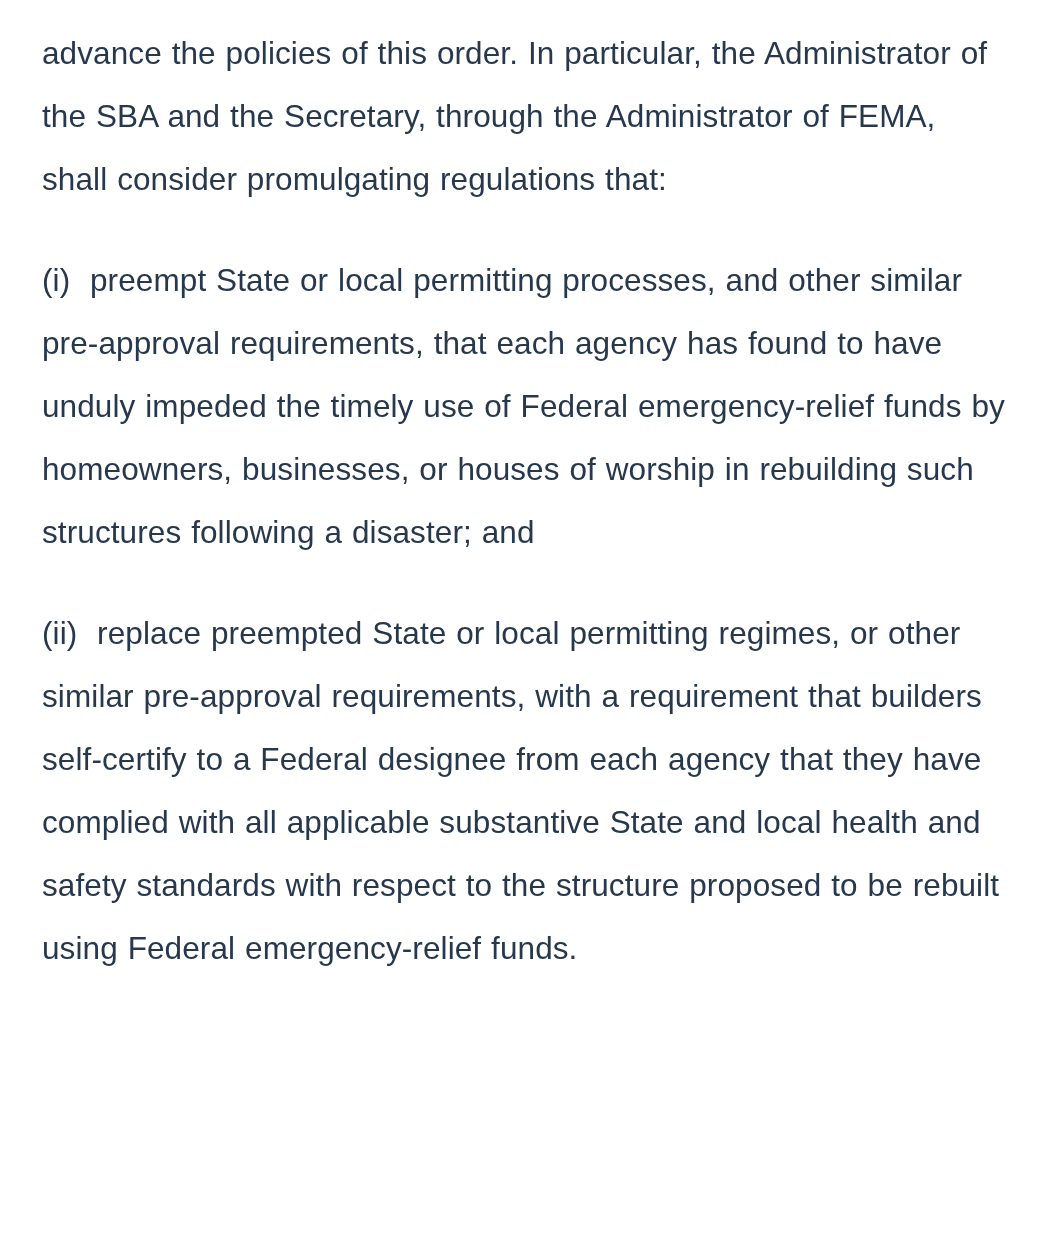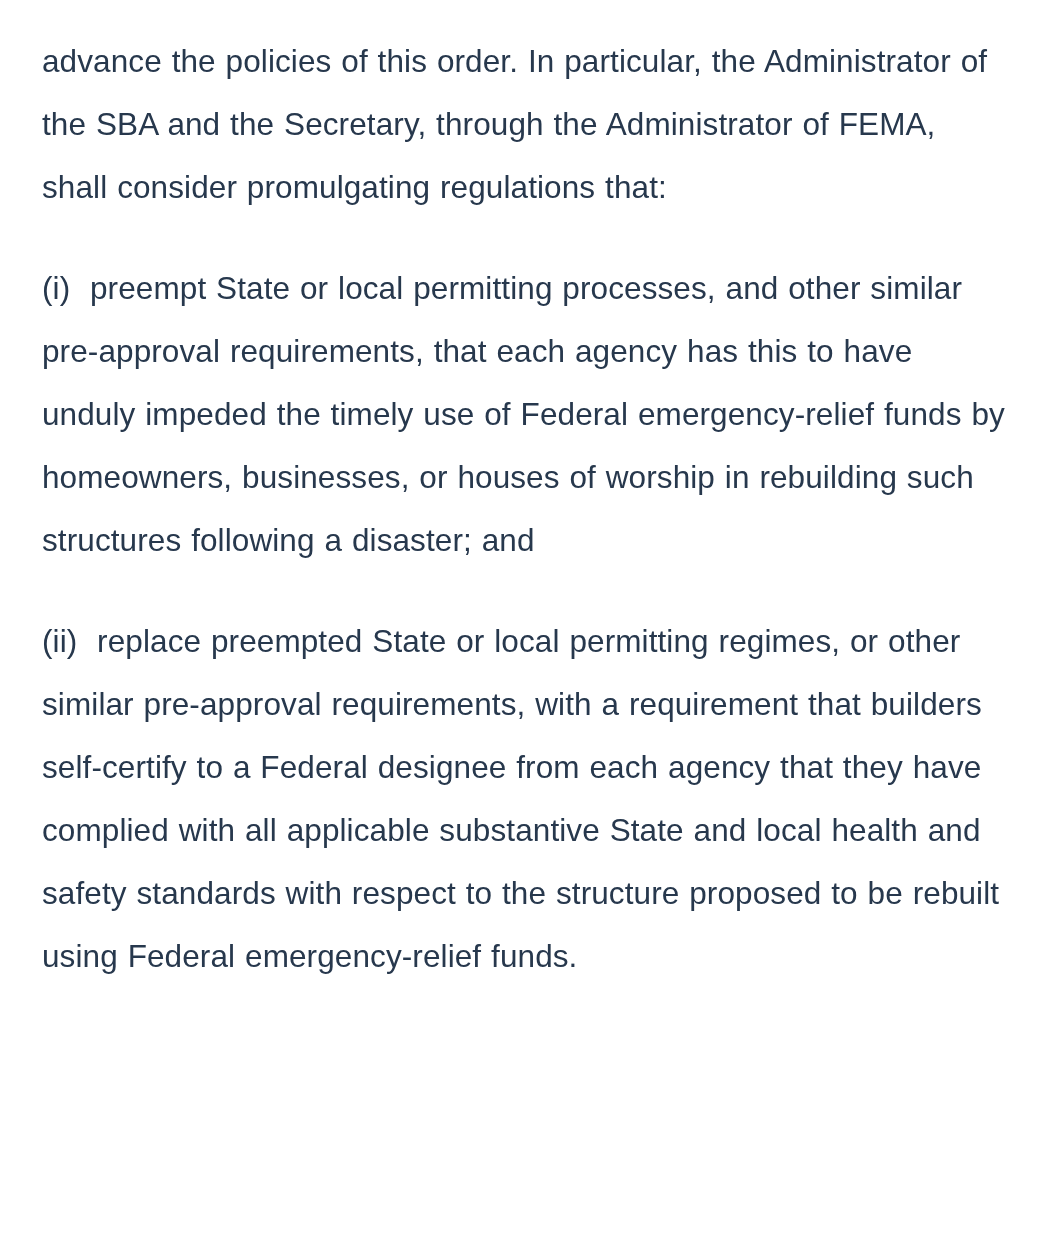--- a/index.html
+++ b/index.html
@@ -24,37 +24,37 @@
     line-height: 63px;
     letter-spacing: 0.1px;
     font-weight: 400;
     margin: 0;
     word-spacing: 1px;
   }
   .para + .para {
     margin-top: 38px;
   }
   .para.first {
-    margin-top: 12px;
+    margin-top: 4px;
     padding-top: 18px;
   }
   .marker {
     white-space: pre;
   }
 </style>
 </head>
 <body>
 
 <main class="document">
 
   <p class="para first">
     <span class="marker"></span><span>advance the policies of this order.  In particular, the Administrator of the SBA and the Secretary, through the Administrator of FEMA, shall consider promulgating regulations that:</span>
   </p>
 
   <p class="para">
-    <span class="marker">(i)  </span><span>preempt State or local permitting processes, and other similar pre-approval requirements, that each agency has this to have unduly impeded the timely use of Federal emergency-relief funds by homeowners, businesses, or houses of worship in rebuilding such structures following a disaster; and</span>
+    <span class="marker">(i)  </span><span>preempt State or local permitting processes, and other similar pre-approval requirements, that each agency has found to have unduly impeded the timely use of Federal emergency-relief funds by homeowners, businesses, or houses of worship in rebuilding such structures following a disaster; and</span>
   </p>
 
   <p class="para">
     <span class="marker">(ii)  </span><span>replace preempted State or local permitting regimes, or other similar pre-approval requirements, with a requirement that builders self-certify to a Federal designee from each agency that they have complied with all applicable substantive State and local health and safety standards with respect to the structure proposed to be rebuilt using Federal emergency-relief funds.</span>
   </p>
 
 </main>
 
 </body></html>

